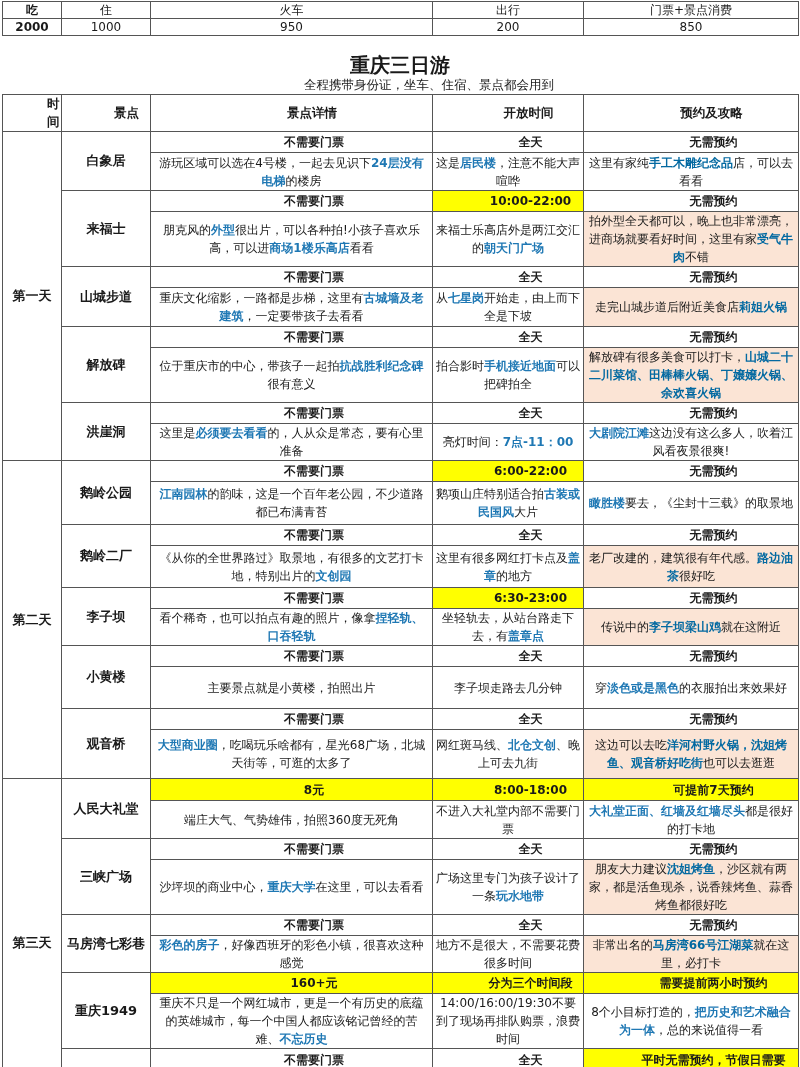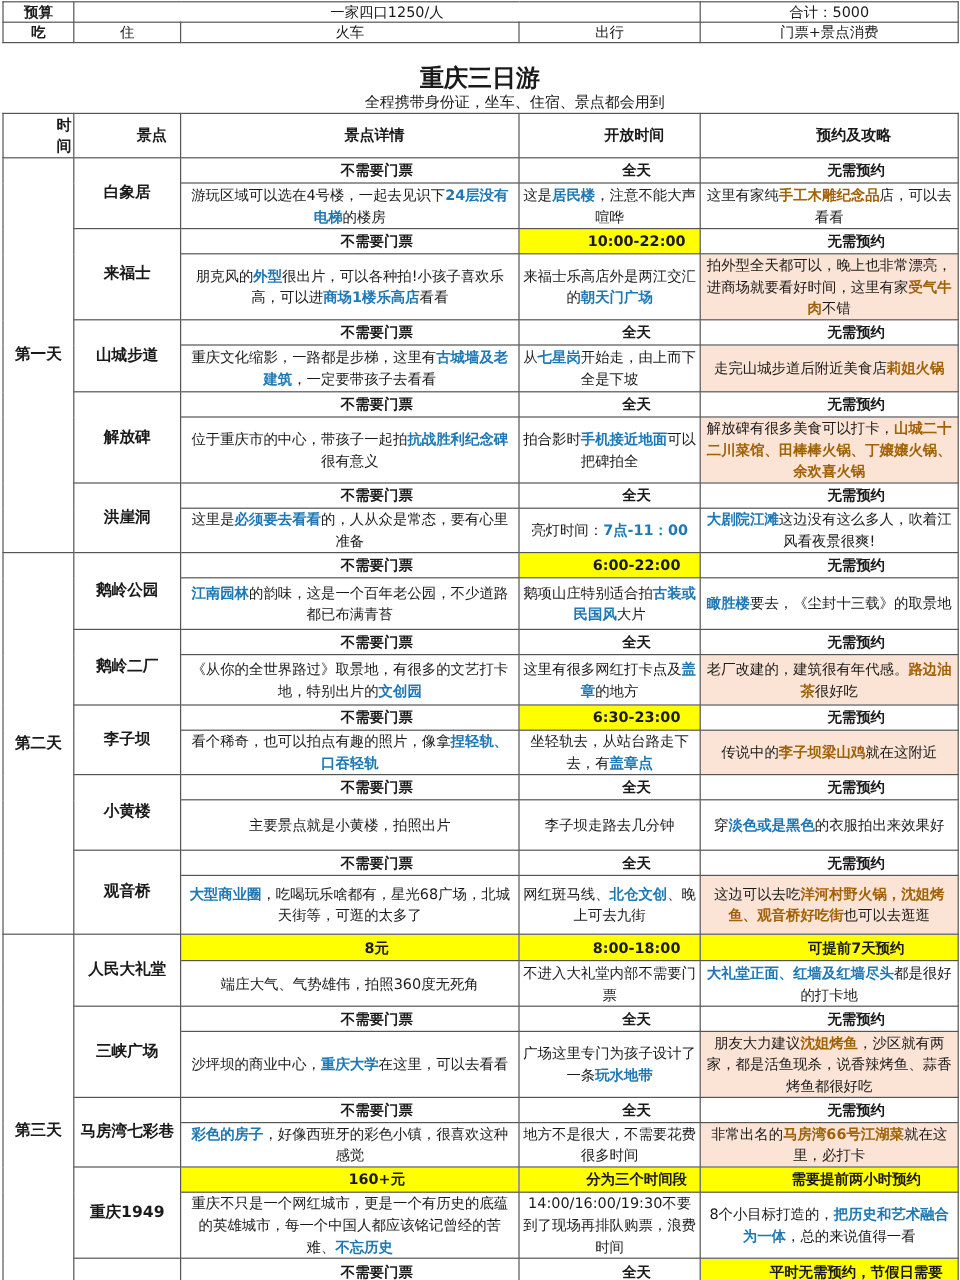--- a/index.html
+++ b/index.html
@@ -13,45 +13,47 @@
   #subtitle{position:absolute;left:0;top:77px;width:800px;text-align:center;font-size:12.5px;line-height:16px;padding-left:29px;}
   #main{position:absolute;left:2px;top:94px;width:796px;}
   #main td{font-size:12px;line-height:18px;}
   #main tr.hdr td{height:19px;font-weight:bold;font-size:12.5px;padding-left:44px;}
   #main td.day{font-weight:bold;font-size:13px;}
   #main td.spot{font-weight:bold;font-size:13px;line-height:20px;}
   #main td.sub{font-weight:bold;height:21px;font-size:12px;padding-left:48px;}
   #main td.yel{background:#ffff00;}
   #main td.peach{background:#fbe4d5;}
   .blue{color:#1f78b4;font-weight:bold;}
-  .red{color:#a16207;font-weight:bold;}
+  .red{color:#0369a1;font-weight:bold;}
 </style>
 </head>
 <body>
 
 <table id="budget">
   <colgroup>
       <col style="width:59px">
       <col style="width:89px">
       <col style="width:282px">
       <col style="width:151px">
       <col style="width:215px">
     </colgroup>
   <tbody>
-      <tr>
-    <td class="b">预算</td>
-    <td colspan="3">一家四口1250/人</td>
-    <td>合计：5000</td>
-  </tr>
   <tr>
     <td class="b">吃</td>
     <td>住</td>
     <td>火车</td>
     <td>出行</td>
     <td>门票+景点消费</td>
+  </tr>
+  <tr>
+    <td class="b">2000</td>
+    <td>1000</td>
+    <td>950</td>
+    <td>200</td>
+    <td>850</td>
   </tr>
 </tbody>
   </table>
 
 <div id="title">重庆三日游</div>
 <div id="subtitle">全程携带身份证，坐车、住宿、景点都会用到</div>
 
 <table id="main">
   <colgroup>
       <col style="width:59px">

